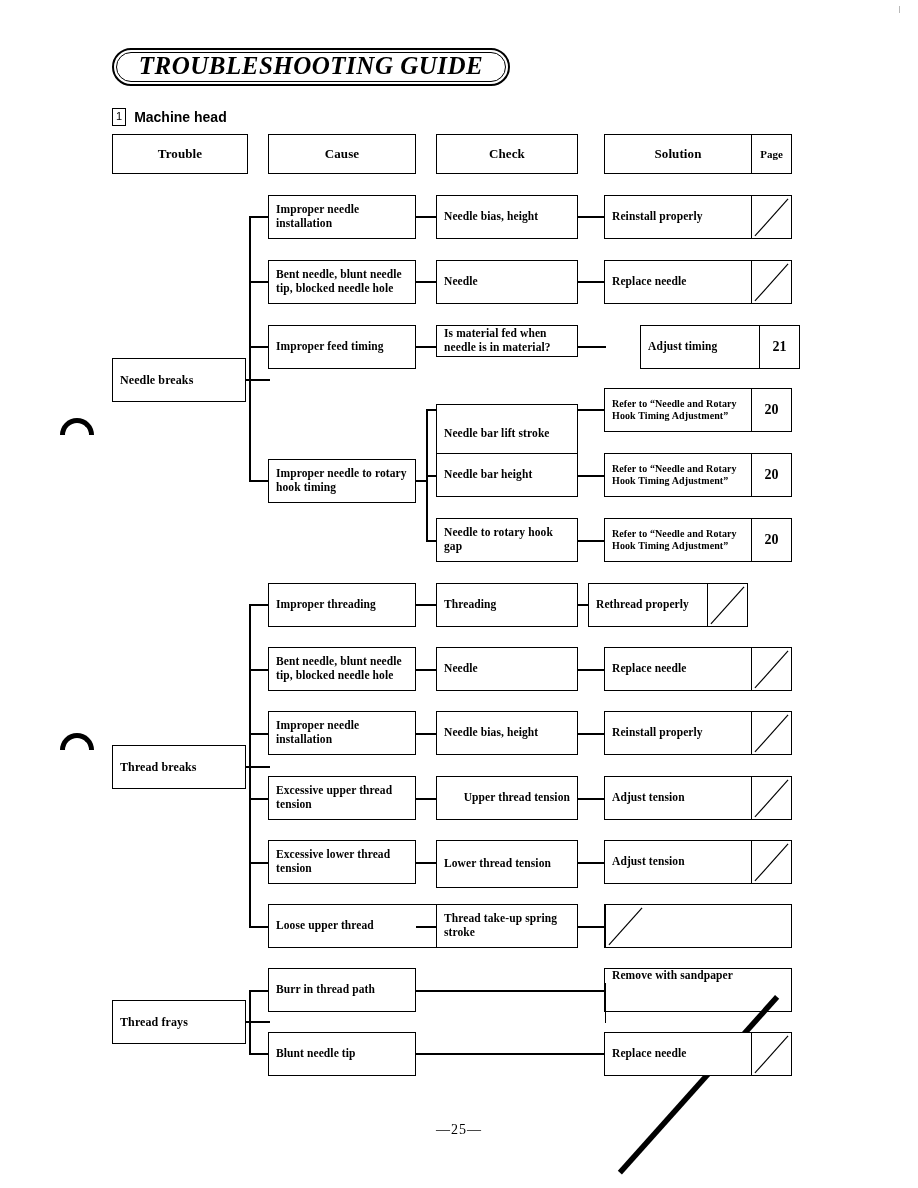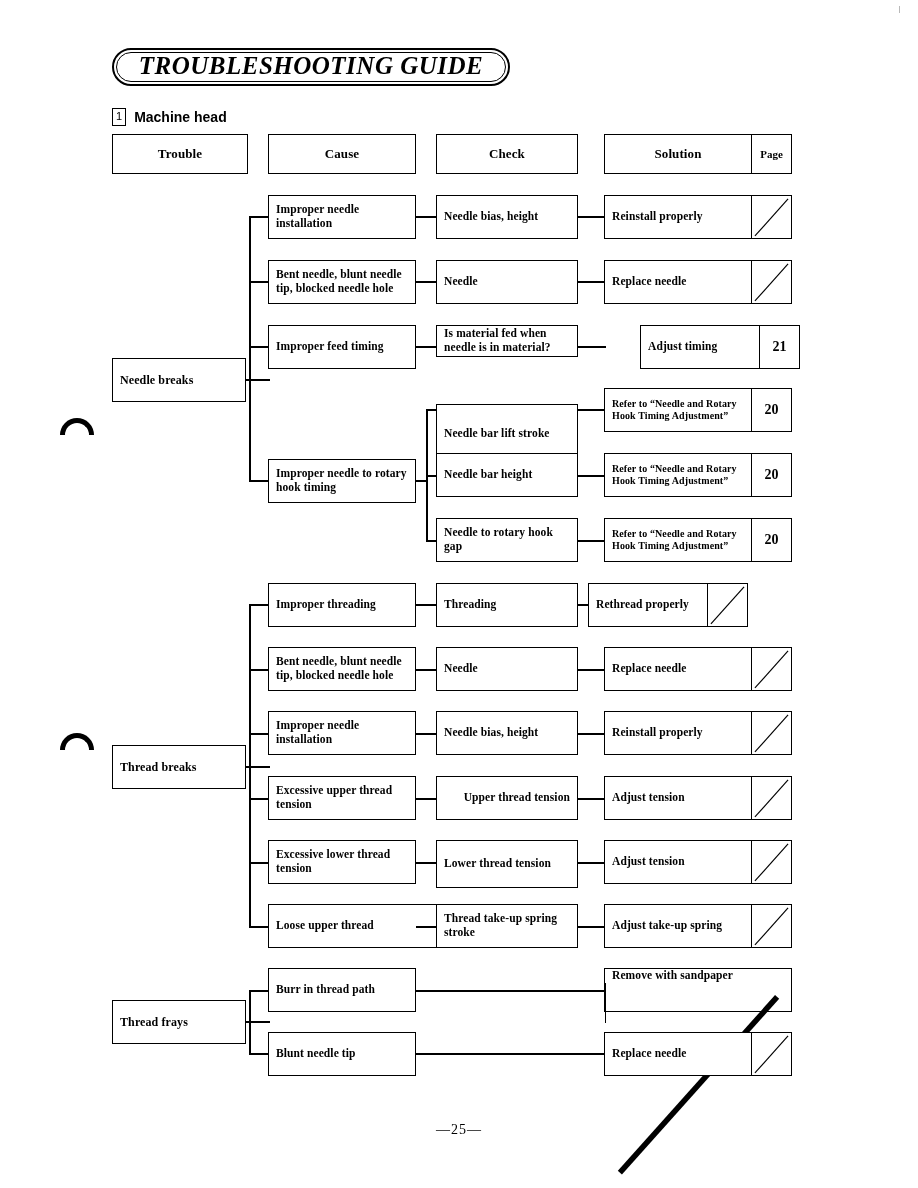--- a/index.html
+++ b/index.html
@@ -434,23 +434,20 @@
 
 <div class="box" style="left:268px; top:904px; width:170px; height:44px;">
   <span class="txt">Loose upper thread</span>
 </div>
 <div class="conn h" style="left:416px; top:926px; width:22px;"></div>
 <div class="box" style="left:436px; top:904px; width:142px; height:44px;">
   <span class="txt">Thread take-up spring stroke</span>
 </div>
 <div class="conn h" style="left:578px; top:926px; width:28px;"></div>
 <div class="box sol" style="left:604px; top:904px; width:188px; height:44px;">
-  <span class="sol-text">
-    <span class="txt">Adjust take-up spring</span>
-  </span>
   <span class="page-cell">
     <svg class="slash" viewBox="0 0 40 44" preserveAspectRatio="none">
         <line x1="3" y1="41" x2="37" y2="3"></line>
       </svg>
     <span style="position:relative"></span>
   </span>
 </div>
 
 <div class="box trouble-box" style="left:112px; top:1000px; width:134px; height:44px;">
   <span class="txt">Thread frays</span>

